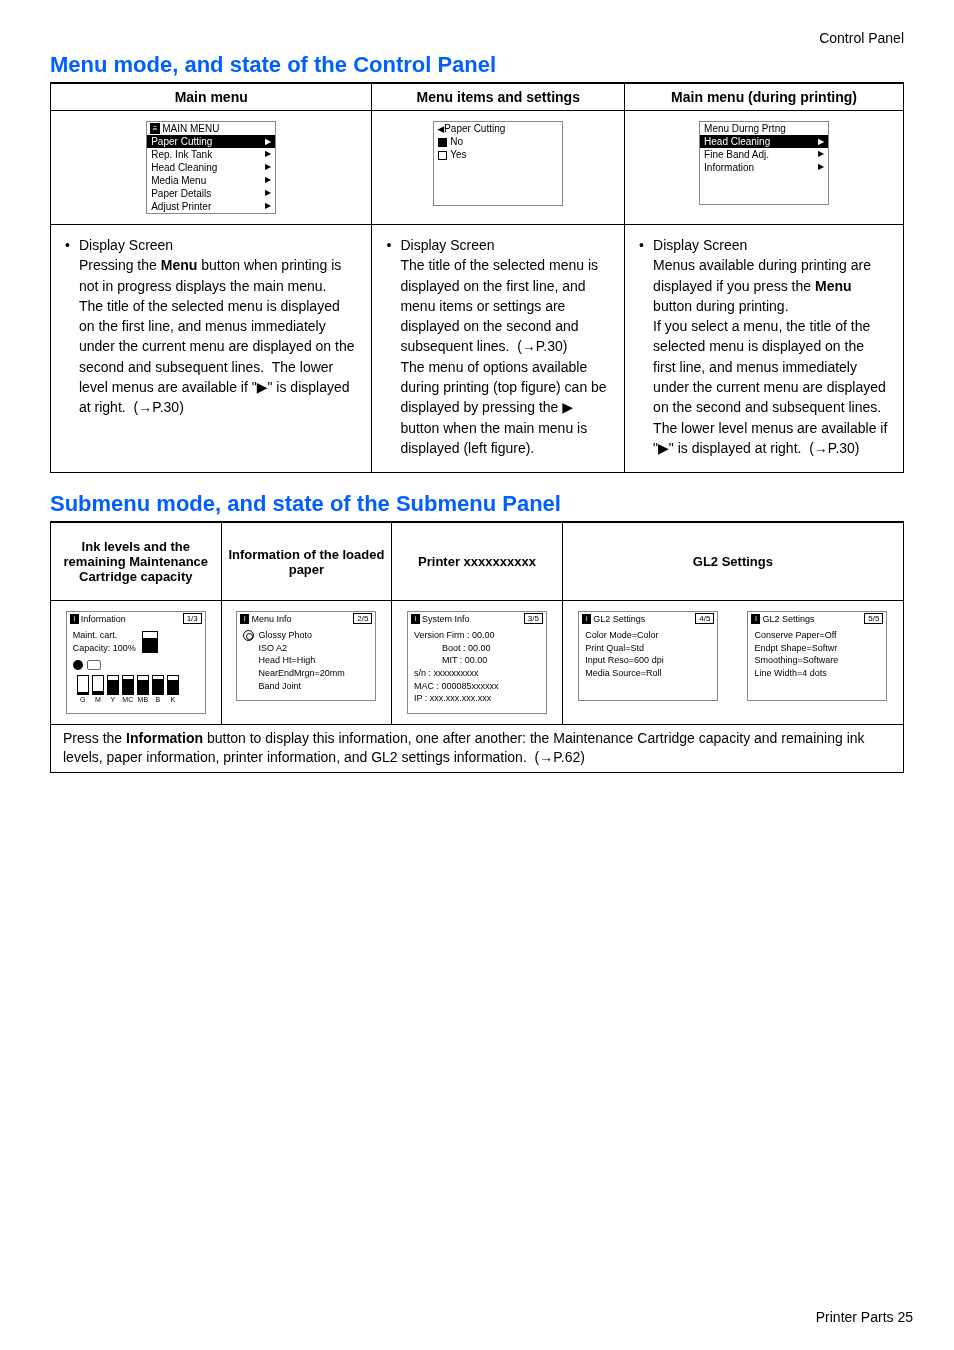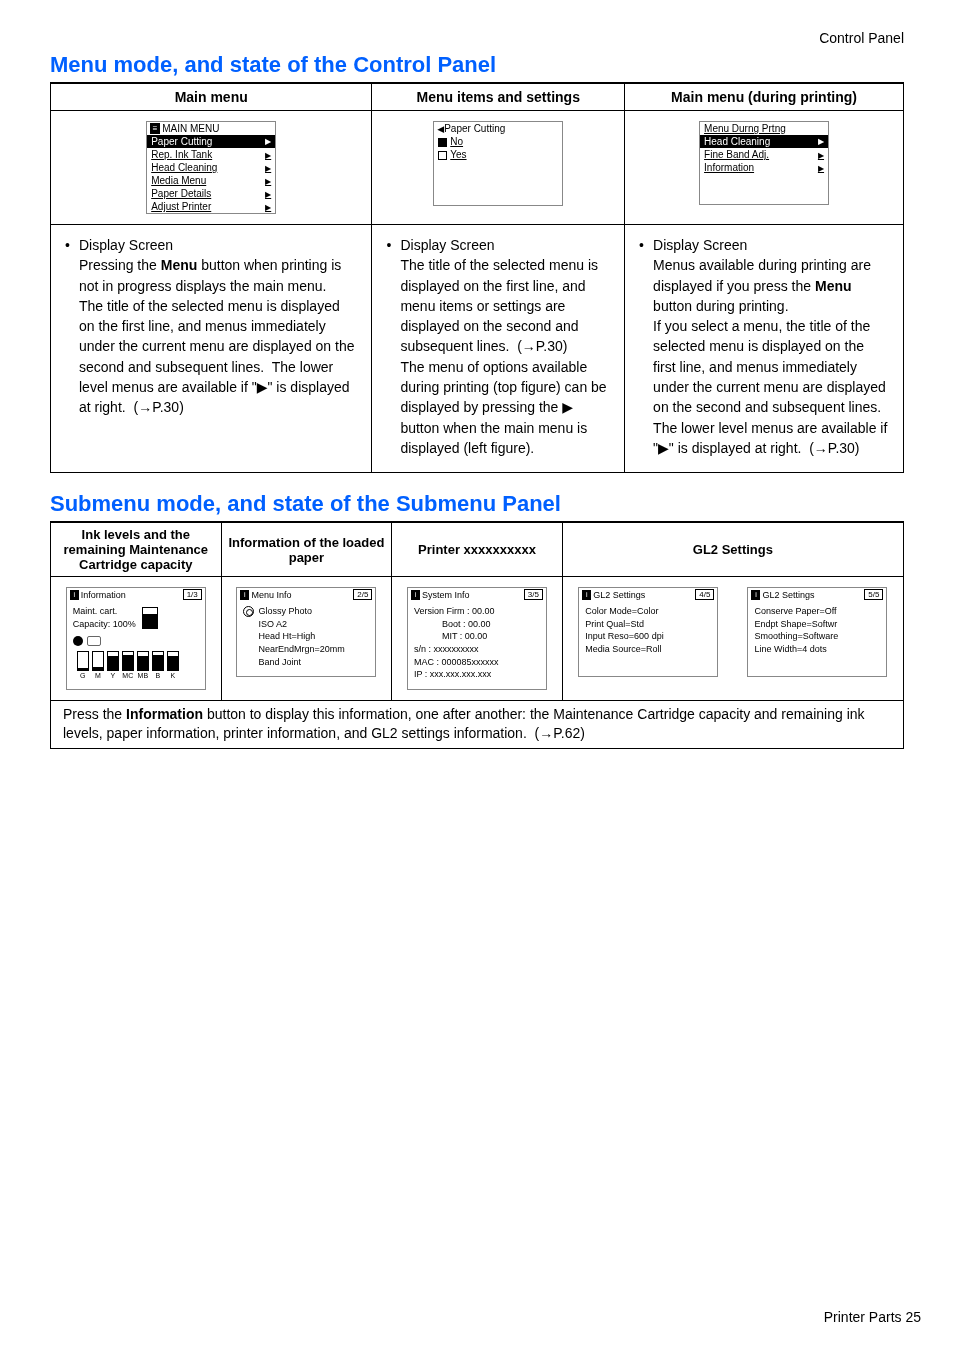--- a/index.html
+++ b/index.html
@@ -53,41 +53,41 @@
   }
   .panel-title-row .titlebar-left {
     background: #000; color: #fff; width: 10px; height: 11px;
     display: inline-flex; align-items: center; justify-content: center;
     font-size: 8px; margin-right: 2px;
   }
   .panel-black-row {
     background: #000; color: #fff; padding: 1px 4px;
     display: flex; justify-content: space-between; align-items: center;
   }
-  .panel-plain-row { padding: 1px 4px; display: flex; justify-content: space-between; align-items:flex-end;text-decoration:underline; }
+  .panel-plain-row { padding: 1px 4px; display: flex; justify-content: space-between; align-items:flex-start; }
   .tri { font-size: 8px; }
   .checkbox-sq { display:inline-block; width:9px; height:9px; border:1px solid #000; margin-right:3px; vertical-align:middle; background:#fff;}
   .checkbox-sq.filled { background:#000; }
   .arrow-back { font-size: 9px; }
 
   .desc-cell { padding: 10px 14px 14px 14px; font-size: 14px; line-height: 1.45; }
   .desc-cell ul { list-style: none; padding-left: 0; }
   .desc-cell li { position: relative; padding-left: 14px; }
   .desc-cell li:before { content: "•"; position: absolute; left: 0; top: 0; }
 
   
   table.sub {
     border-collapse: collapse;
     width: 100%;
   }
   table.sub th {
     border: 1px solid #000;
     font-weight: bold;
     font-size: 13px;
-    padding: 4px 6px;
+    padding: 16px 6px;
     text-align: center;
     vertical-align: middle;
   }
   table.sub td.panels {
     border: 1px solid #000;
     padding: 10px 6px;
     vertical-align: top;
     text-align: center;
   }
   .two-panels { display: flex; justify-content: space-around; gap: 10px; }
@@ -126,21 +126,21 @@
   .maint-box { display:inline-block; width:16px; height:22px; border:1px solid #000; vertical-align:middle; margin-left:6px; position:relative;}
   .maint-box:after { content:""; position:absolute; bottom:0; left:0; right:0; height:70%; background:#000;}
   .bullet-dot{display:inline-block;width:10px;height:10px;border-radius:50%;background:#000;margin-right:4px;vertical-align:middle;}
   .led-icon{display:inline-block;width:14px;height:10px;border:1px solid #666;border-radius:2px;vertical-align:middle;}
   .spiral { display:inline-block; width:11px; height:11px; border:1px solid #000; border-radius:50%; position:relative; vertical-align:middle; margin-right:4px;}
   .spiral:after{content:""; position:absolute; width:5px; height:5px; border:1px solid #000; border-radius:50%; top:2px; left:2px;}
 
   .footer-right {
     position: absolute;
     bottom: 25px;
-    right: 33px;
+    right: 41px;
     font-size: 14px;
   }
 </style>
 </head>
 <body>
 
 <div class="header-right">Control Panel</div>
 
 <h2 class="blue">Menu mode, and state of the Control Panel</h2>
 

